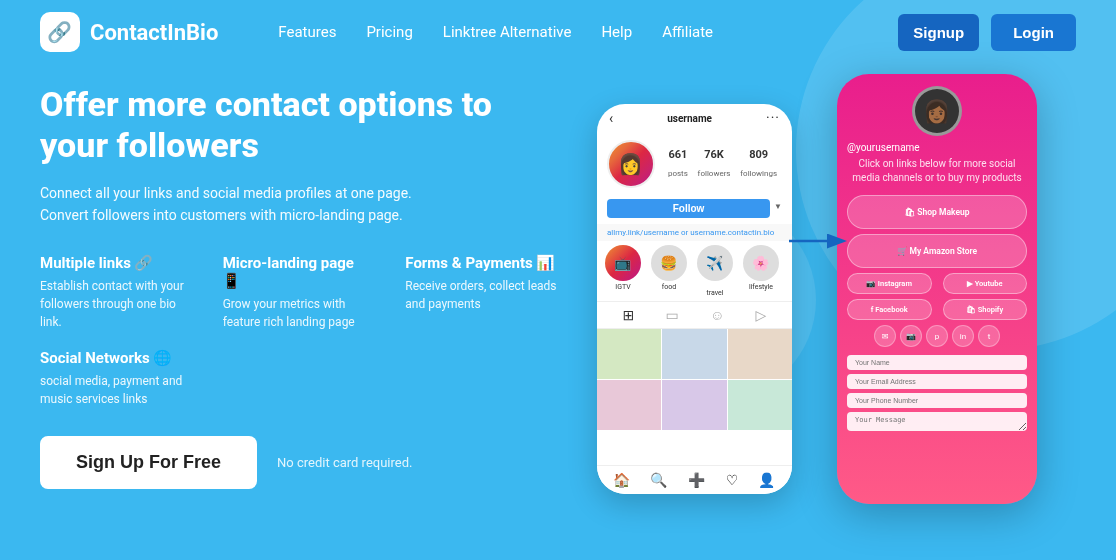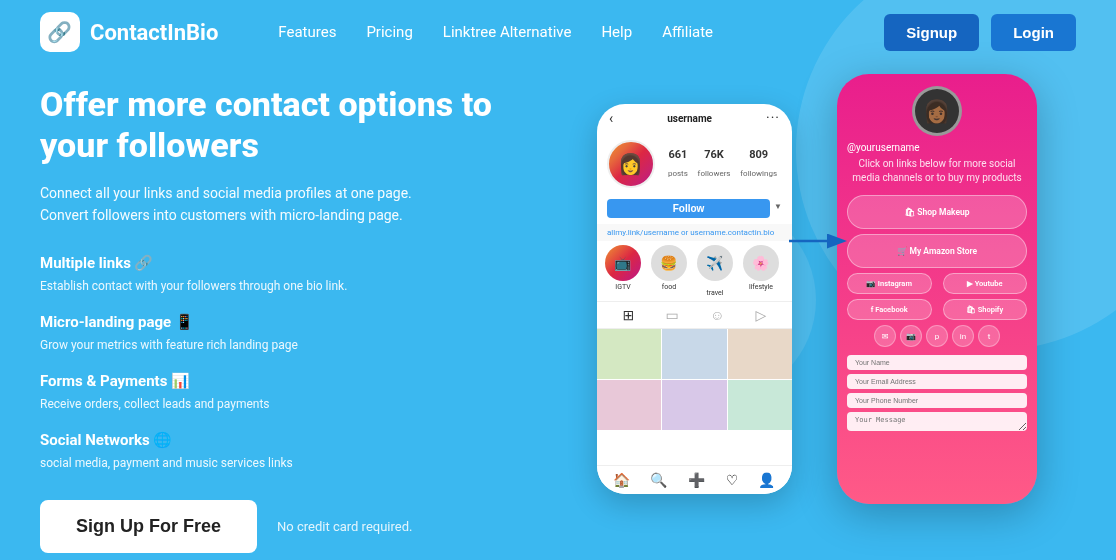--- a/index.html
+++ b/index.html
@@ -55,21 +55,21 @@
       cursor: pointer;
     }
     .nav-buttons {
       display: flex;
       gap: 12px;
     }
     .btn-signup {
       background: #1565c0;
       color: white;
       border: none;
-      padding: 10px 22px;
+      padding: 10px 15px;
       border-radius: 6px;
       font-size: 15px;
       font-weight: 600;
       cursor: pointer;
     }
     .btn-login {
       background: #1976d2;
       color: white;
       border: none;
       padding: 10px 22px;
@@ -102,21 +102,21 @@
     }
     .hero-subtitle {
       color: white;
       font-size: 14px;
       line-height: 1.6;
       margin-bottom: 28px;
       opacity: 0.95;
     }
     .features-grid {
       display: grid;
-      grid-template-columns: 1fr;
+      grid-template-columns: 1fr 1fr 1fr;
       gap: 18px 30px;
       margin-bottom: 28px;
     }
     .feature-item {}
     .feature-title {
       color: white;
       font-size: 15px;
       font-weight: 700;
       margin-bottom: 5px;
     }

